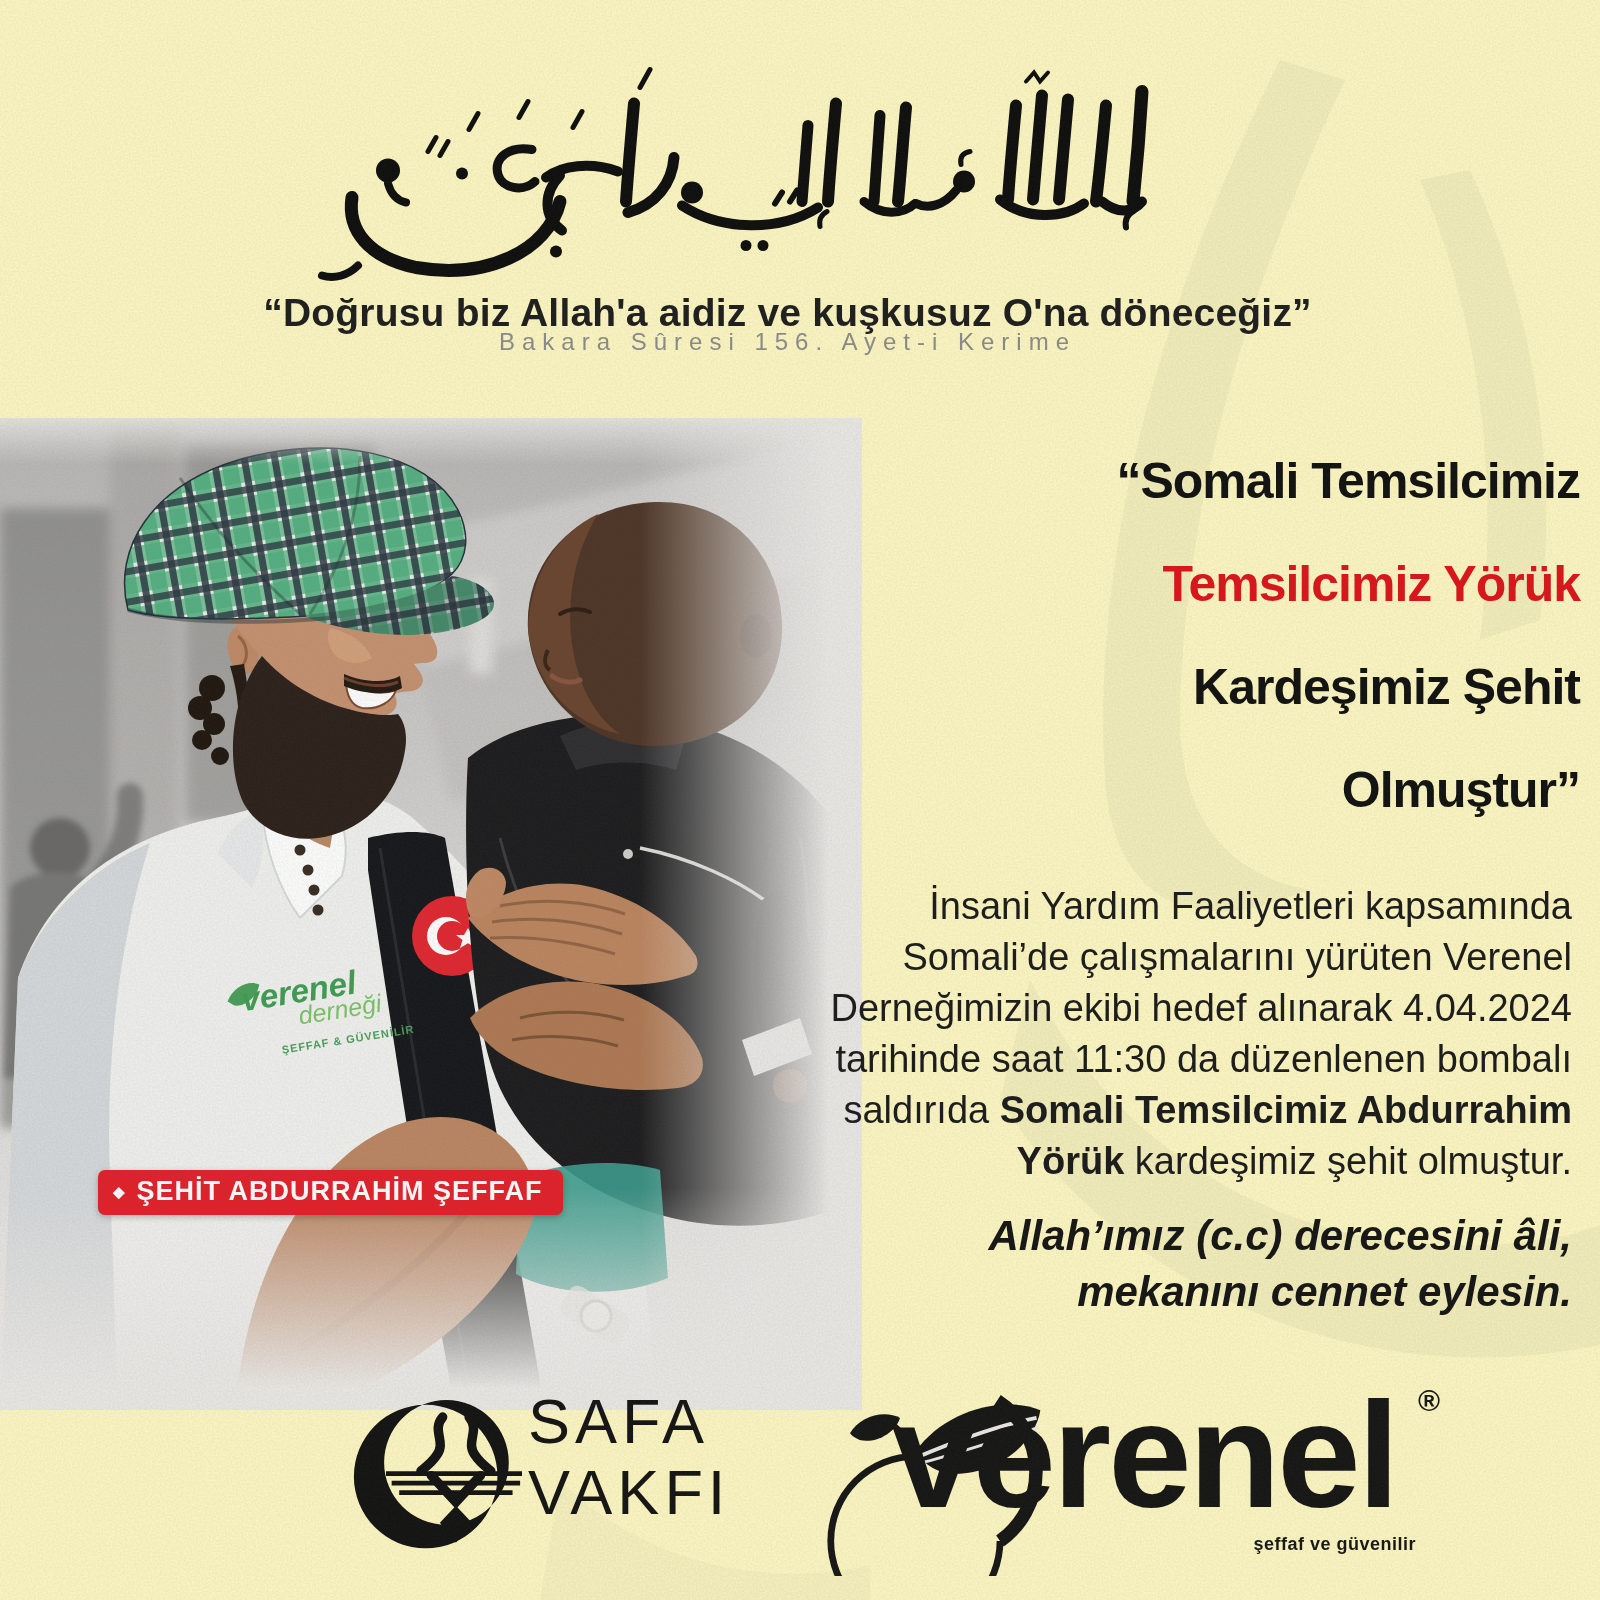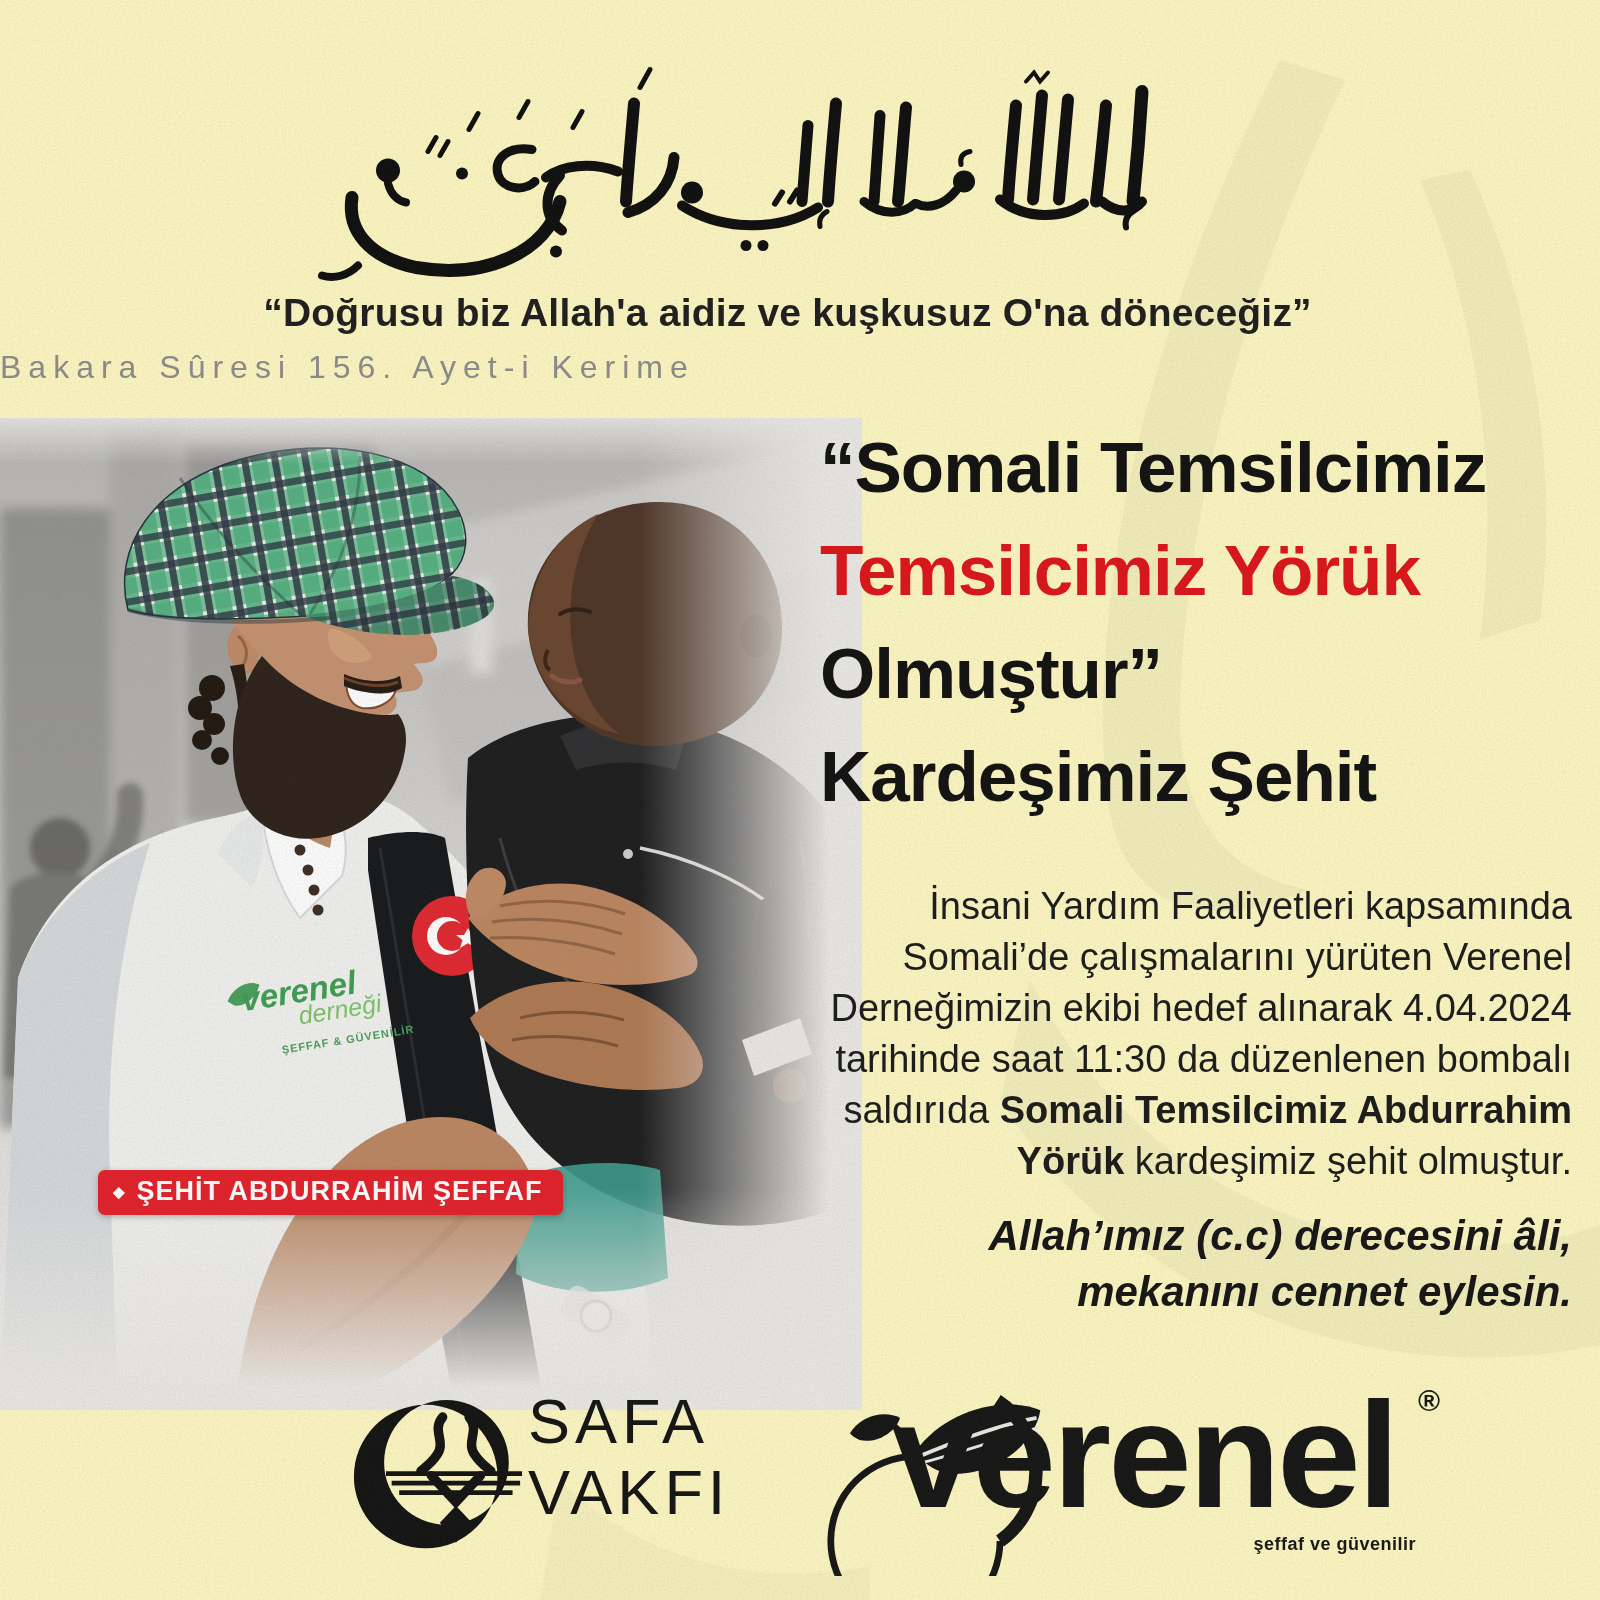--- a/index.html
+++ b/index.html
@@ -8,25 +8,25 @@
     background:#fef9c3;
     font-family:"Liberation Sans", sans-serif;
     color:#161616;
   }
   .abs{position:absolute;}
   svg{display:block;}
   
   .calligraphy{left:230px;top:52px;width:950px;height:238px;}
   .quote-line{left:0;top:291px;width:1575px;text-align:center;
     font-size:39px;font-weight:bold;color:#1d1d1d;letter-spacing:0.2px;}
-  .source-line{left:0;top:349px;width:1575px;
-    font-size:32px;color:#8d8d8d;letter-spacing:7px;}
+  .source-line{left:0;top:328px;width:1575px;text-align:center;
+    font-size:24px;color:#8d8d8d;letter-spacing:7px;}
   
-  .headline{left:820px;top:416px;width:760px;text-align:left;
-    font-weight:bold;font-size:71px;line-height:103px;color:#101010;letter-spacing:-1px;}
+  .headline{left:820px;top:430px;width:760px;text-align:right;
+    font-weight:bold;font-size:50px;line-height:103px;color:#101010;letter-spacing:-1px;}
   .headline .red{color:#de1419;}
   .body-text{left:810px;top:843px;width:762px;text-align:right;
     font-size:38px;line-height:51px;color:#1a1a1a;}
   .body-text b{font-weight:bold;}
   .prayer{left:810px;top:1208px;width:762px;text-align:right;
     font-size:42px;line-height:56px;font-weight:bold;font-style:italic;color:#141414;}
   
   .photo{left:0;top:418px;width:862px;height:992px;}
   .badge{left:98px;top:1170px;display:flex;align-items:center;gap:11px;
     background:#e4202a;color:#ffffff;font-weight:bold;font-size:27px;
@@ -263,22 +263,22 @@
   </div>
 
   <div class="abs badge">
     <span class="bullet">◆</span>
     <span>ŞEHİT ABDURRAHİM ŞEFFAF</span>
   </div>
 
   <div class="abs headline">
     <div>“Somali Temsilcimiz</div>
     <div class="red">Temsilcimiz Yörük</div>
+    <div>Kardeşimiz Şehit</div>
     <div>Olmuştur”</div>
-    <div>Kardeşimiz Şehit</div>
   </div>
 
   <p class="abs body-text"><span>İnsani Yardım Faaliyetleri kapsamında Somali’de çalışmalarını yürüten Verenel Derneğimizin ekibi hedef alınarak 4.04.2024 tarihinde saat 11:30 da düzenlenen bombalı saldırıda </span><b>Somali Temsilcimiz Abdurrahim Yörük</b><span> kardeşimiz şehit olmuştur.</span></p>
 
   <div class="abs prayer">
     <div>Allah’ımız (c.c) derecesini âli,</div>
     <div>mekanını cennet eylesin.</div>
   </div>
 
   <div class="abs safa">

